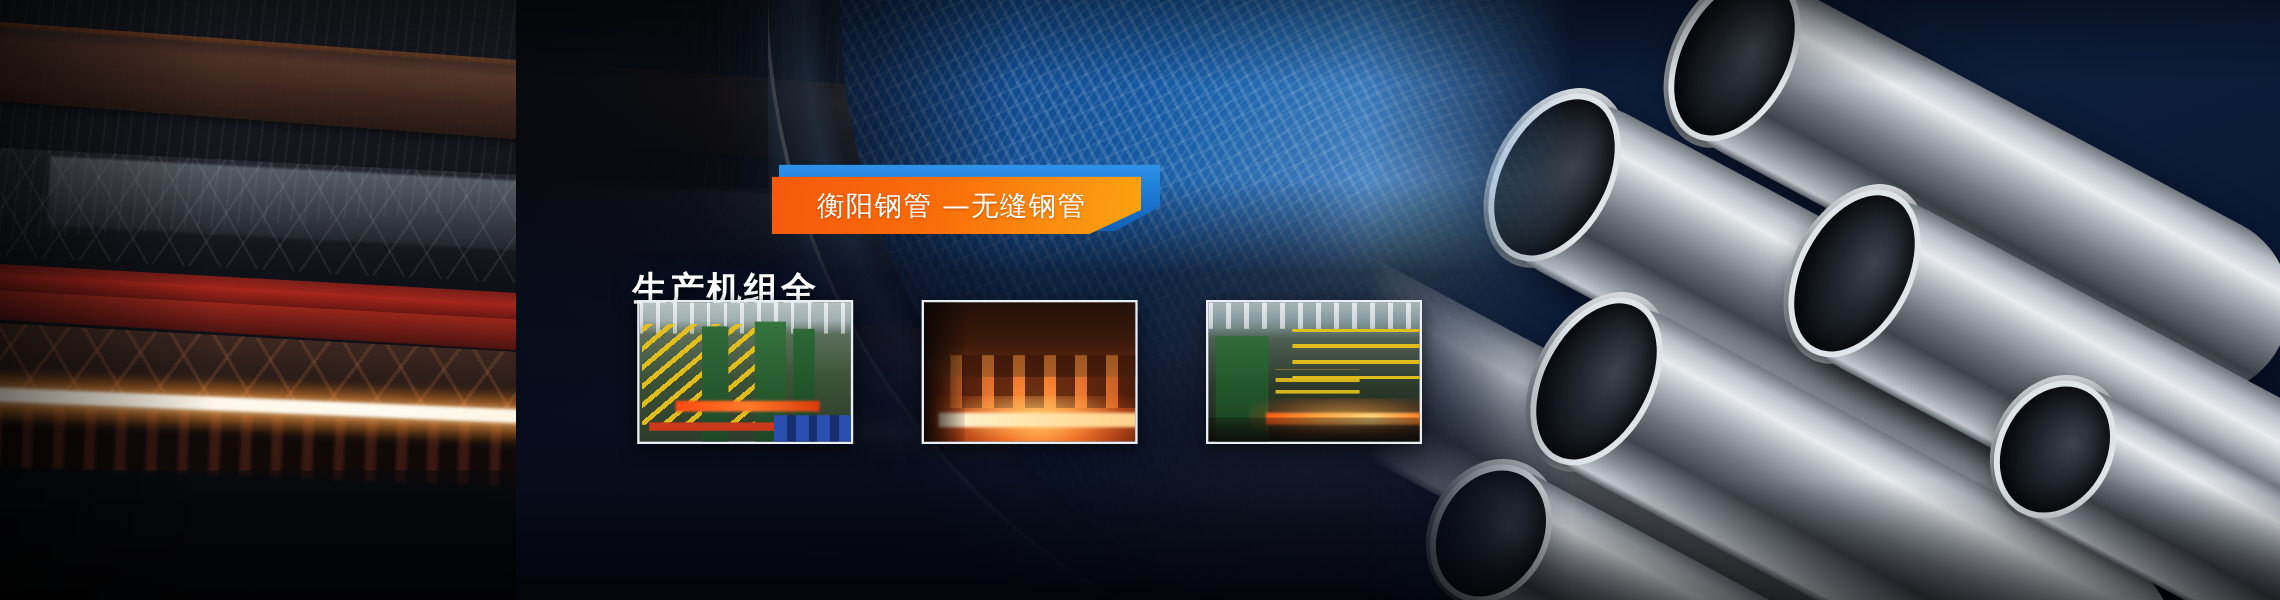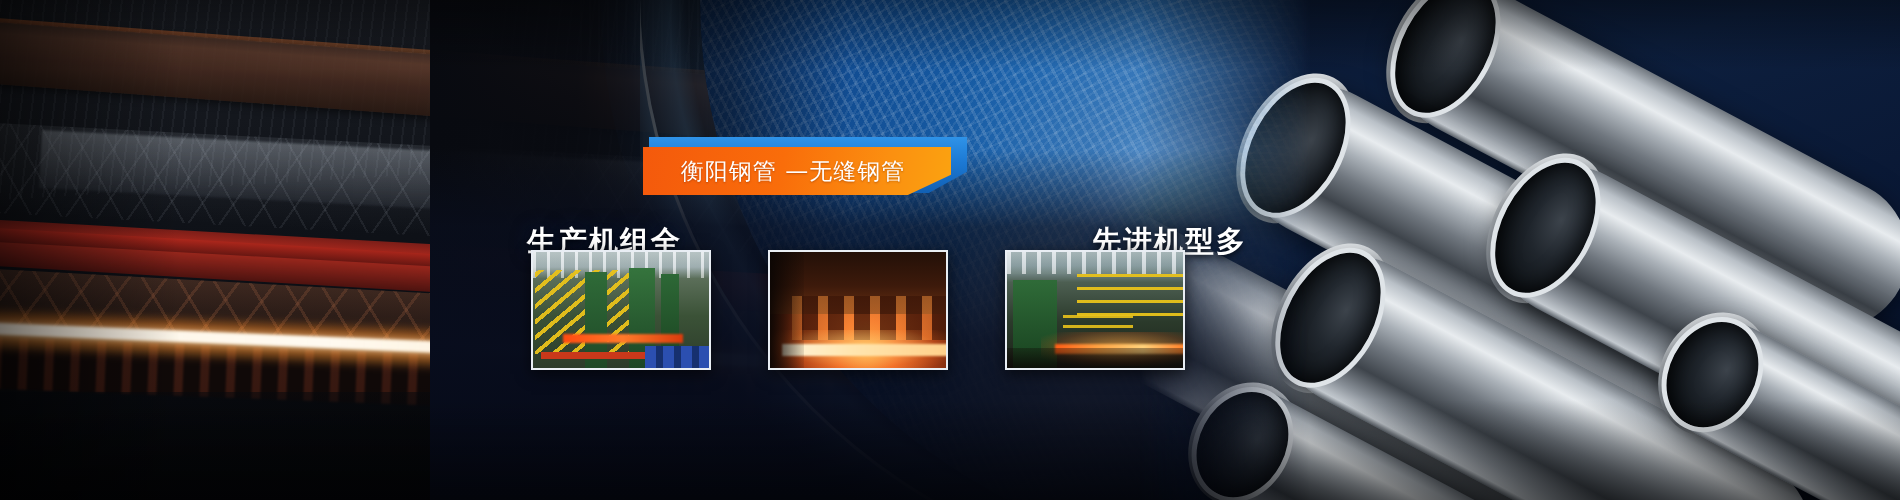--- a/index.html
+++ b/index.html
@@ -406,21 +406,20 @@
 
   <div class="badge-wrap">
     <div class="badge-blue"></div>
     <div class="badge-orange">
       <span class="badge-text">衡阳钢管 —无缝钢管</span>
     </div>
   </div>
 
   <div class="tagline">
     <span>生产机组全</span>
-    <span>先进机型多</span>
   </div>
 
   <div class="thumbs">
     <div class="thumb t1">
       <div class="roofbars"></div>
       <div class="yel-stair"></div>
       <div class="grn1"></div>
         <div class="grn2"></div>
         <div class="grn3"></div>
       <div class="hotbar"></div>

